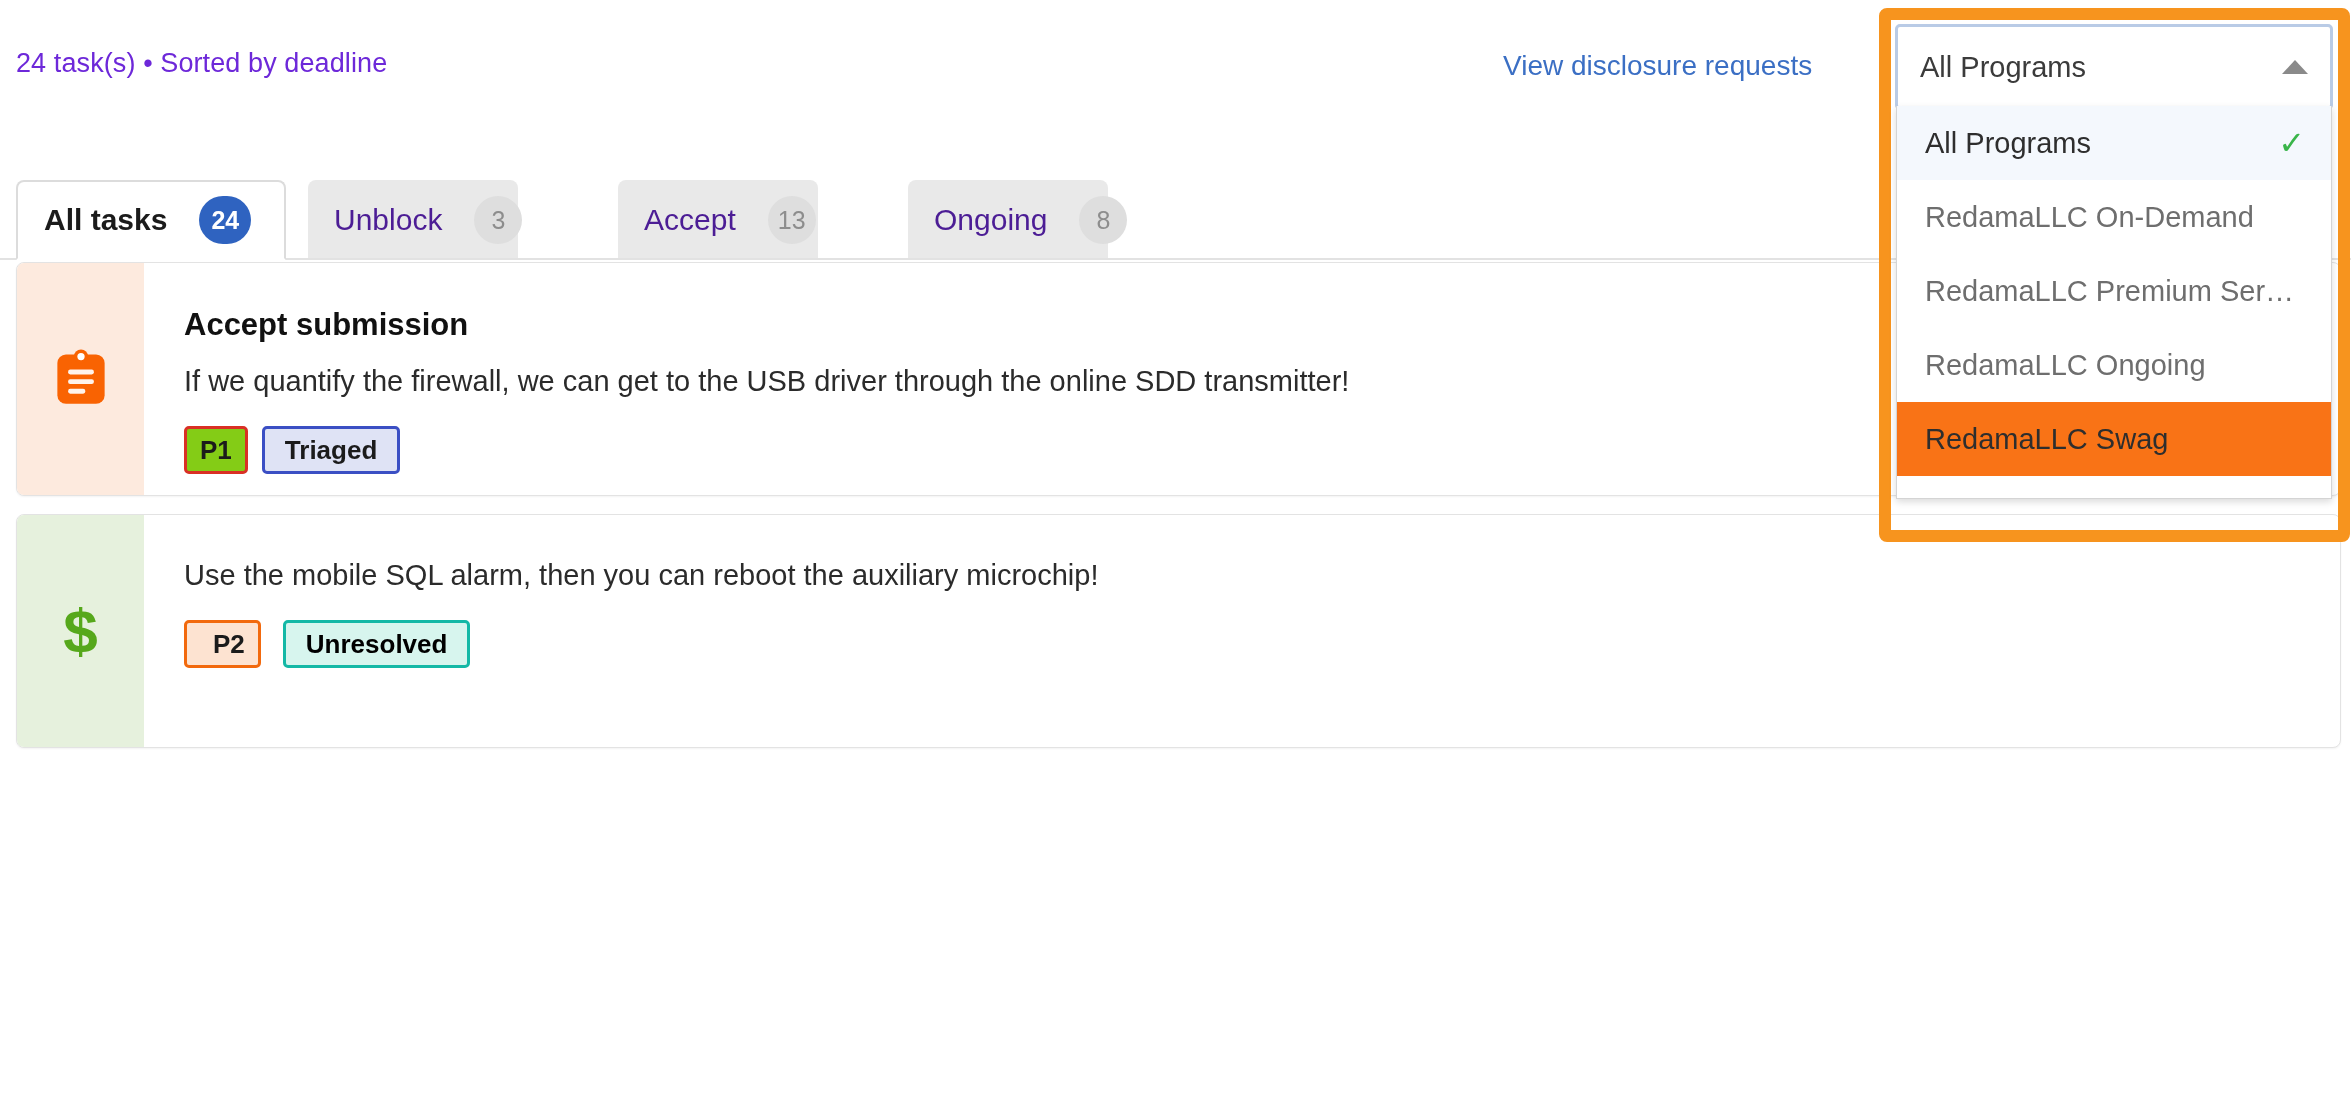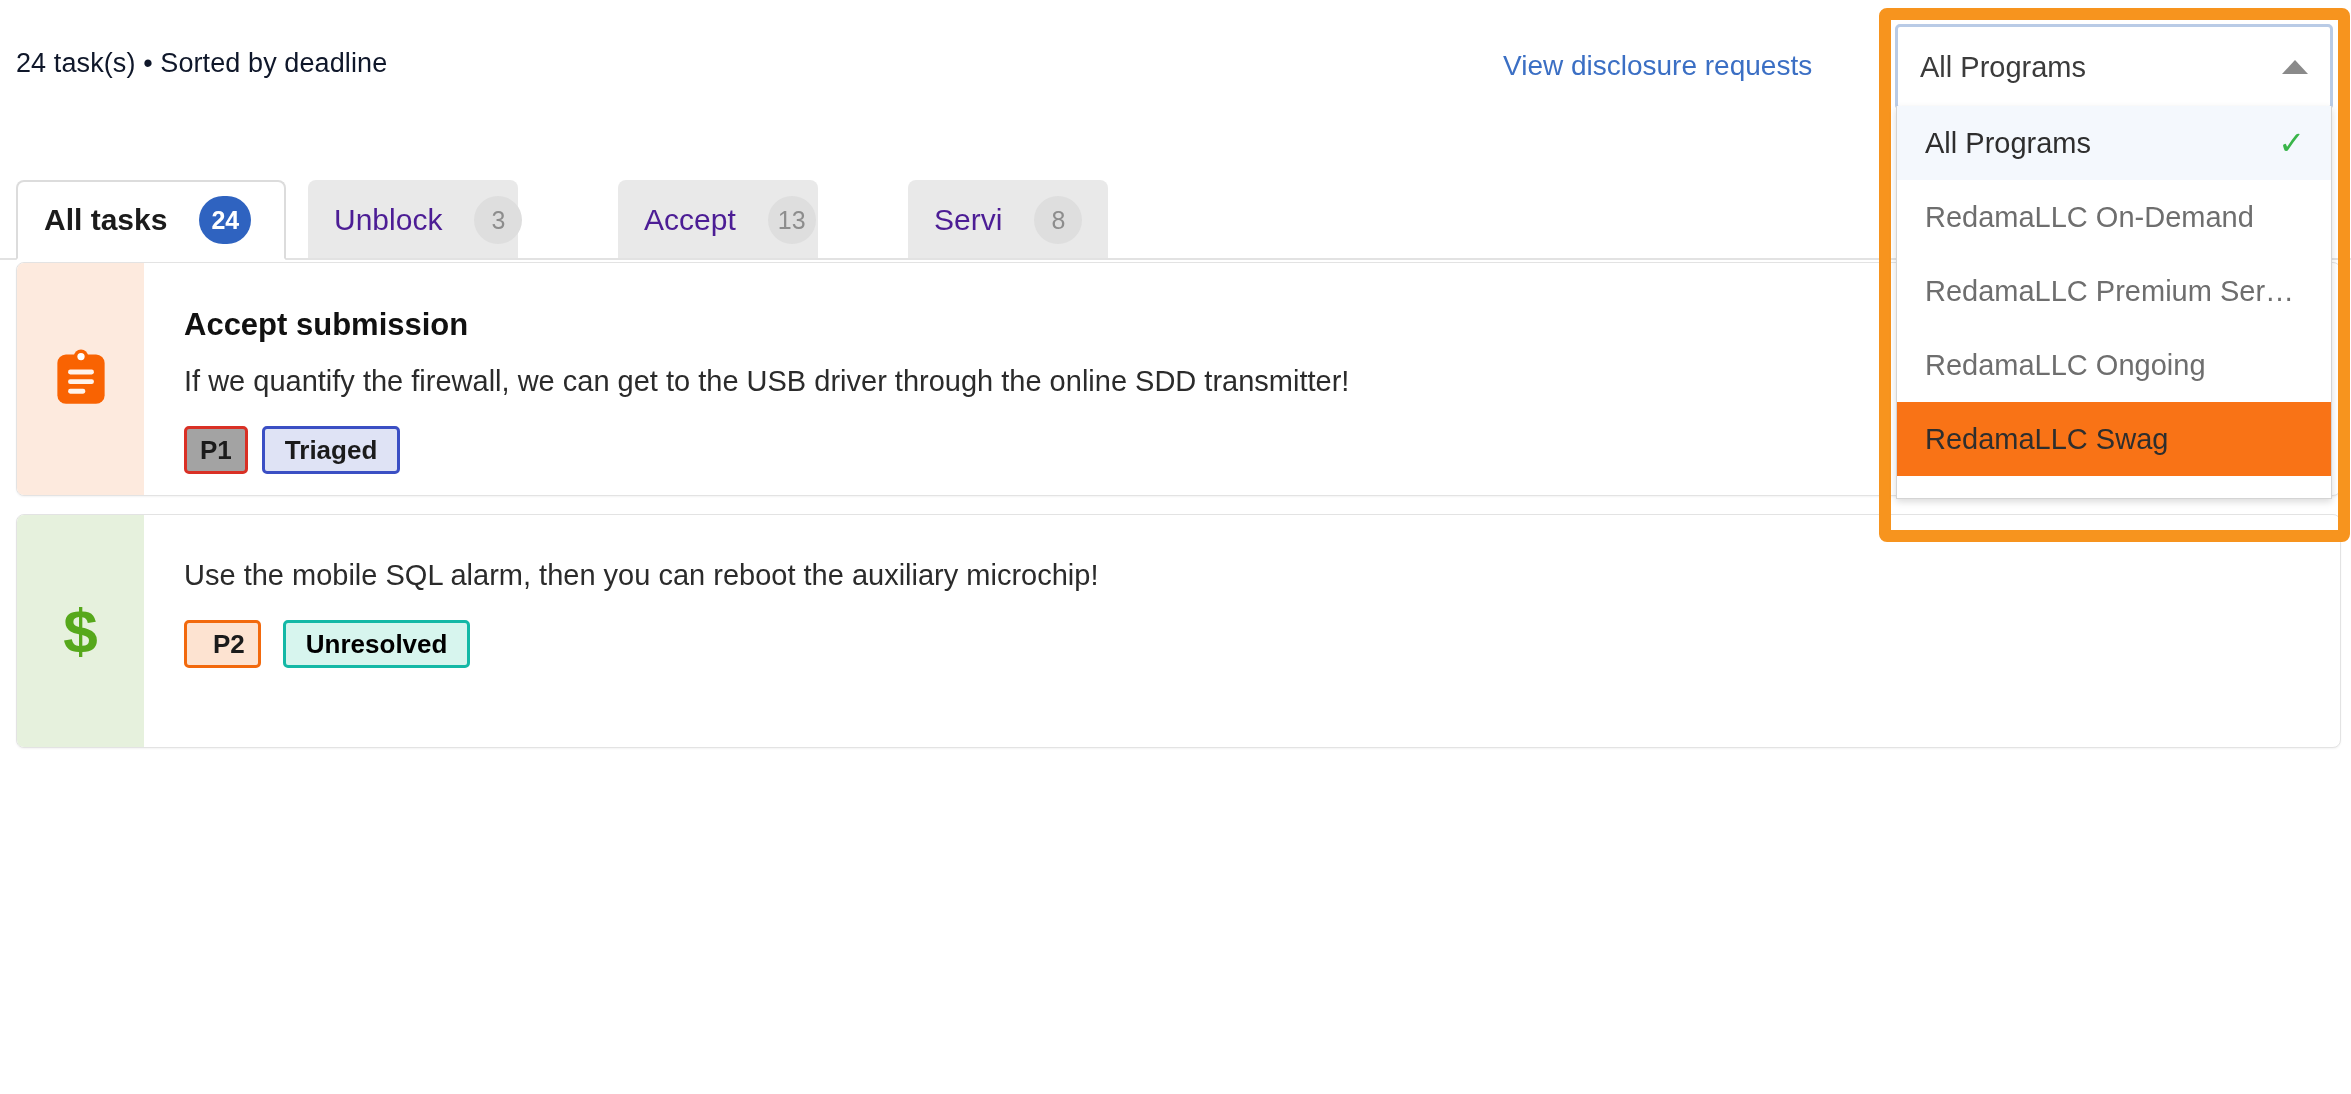--- a/index.html
+++ b/index.html
@@ -26,21 +26,21 @@
     left: 0; top: 0;
     width: 2351px;
     height: 118px;
   }
 
   .summary-text {
     position: absolute;
     left: 16px;
     top: 48px;
     font-size: 27px;
-    color: #0f172a;
+    color: #6d28d9;
     letter-spacing: 0.1px;
     white-space: nowrap;
   }
 
   .disclosure-link {
     position: absolute;
     left: 1503px;
     top: 50px;
     font-size: 28px;
     color: #3b6fc4;
@@ -337,21 +337,21 @@
       </div>
       <div class="tab" style="left: 308px; width: 210px;">
         <span class="tab-label">Unblock</span>
         <span class="tab-badge">3</span>
       </div>
       <div class="tab" style="left: 618px; width: 200px;">
         <span class="tab-label">Accept</span>
         <span class="tab-badge">13</span>
       </div>
       <div class="tab" style="left: 908px; width: 200px;">
-        <span class="tab-label">Servi</span>
+        <span class="tab-label">Ongoing</span>
         <span class="tab-badge">8</span>
       </div>
     </div>
   <div class="tabs-underline"></div>
 
   <div id="task-list">
       <div class="card" style="top: 262px; height: 234px;">
         <div class="card-strip" style="background: rgb(253, 234, 222);">
           <span><svg class="icon-clipboard" viewBox="0 0 24 27" xmlns="http://www.w3.org/2000/svg">
               <rect x="1" y="3" width="22" height="23" rx="4" fill="#f96302"></rect>
@@ -359,21 +359,21 @@
               <circle cx="12" cy="4" r="1.7" fill="#ffffff"></circle>
               <rect x="6" y="10" width="12" height="2.3" rx="1" fill="#ffffff" opacity="0.92"></rect>
               <rect x="6" y="14.5" width="12" height="2.3" rx="1" fill="#ffffff" opacity="0.92"></rect>
               <rect x="6" y="19" width="8" height="2.3" rx="1" fill="#ffffff" opacity="0.92"></rect>
             </svg></span>
         </div>
         <div class="card-body">
           <div class="card-title">Accept submission</div>
           <div class="card-desc">If we quantify the firewall, we can get to the USB driver through the online SDD transmitter!</div>
           <div class="badge-row">
-            <span class="badge" style="border: 3px solid rgb(217, 48, 37); background: #a3a3a3; color: rgb(27, 27, 27);">P1</span>
+            <span class="badge" style="border: 3px solid rgb(217, 48, 37); background: #84cc16; color: rgb(27, 27, 27);">P1</span>
             <span class="badge" style="border: 3px solid rgb(59, 79, 196); background: rgb(223, 227, 245); color: rgb(27, 27, 27); padding: 0px 20px;">Triaged</span>
           </div>
         </div>
       </div>
       <div class="card" style="top: 514px; height: 234px;">
         <div class="card-strip" style="background: rgb(230, 241, 221);">
           <span class="icon-dollar" style="color: rgb(86, 168, 27);">$</span>
         </div>
         <div class="card-body">
           <div class="card-desc">Use the mobile SQL alarm, then you can reboot the auxiliary microchip!</div>

